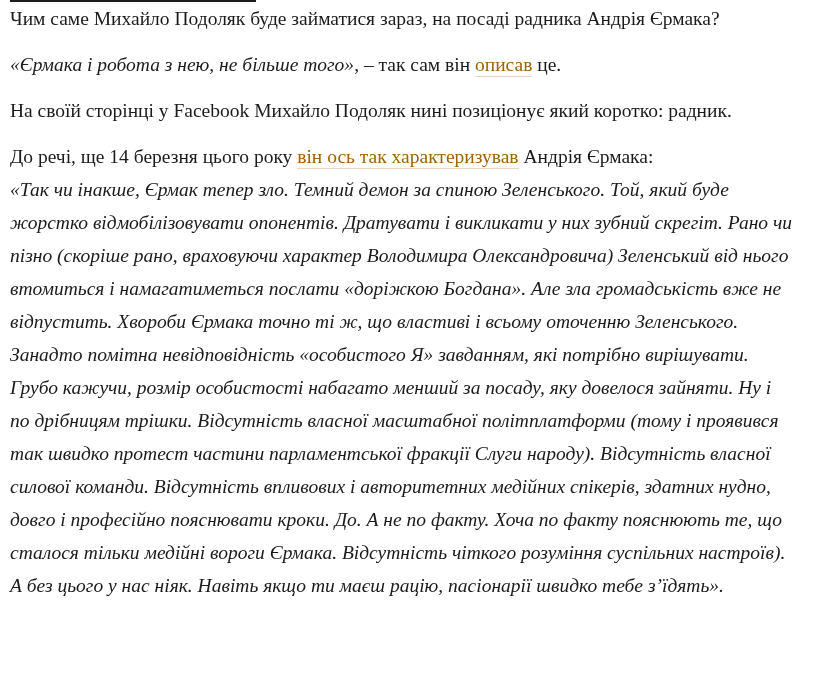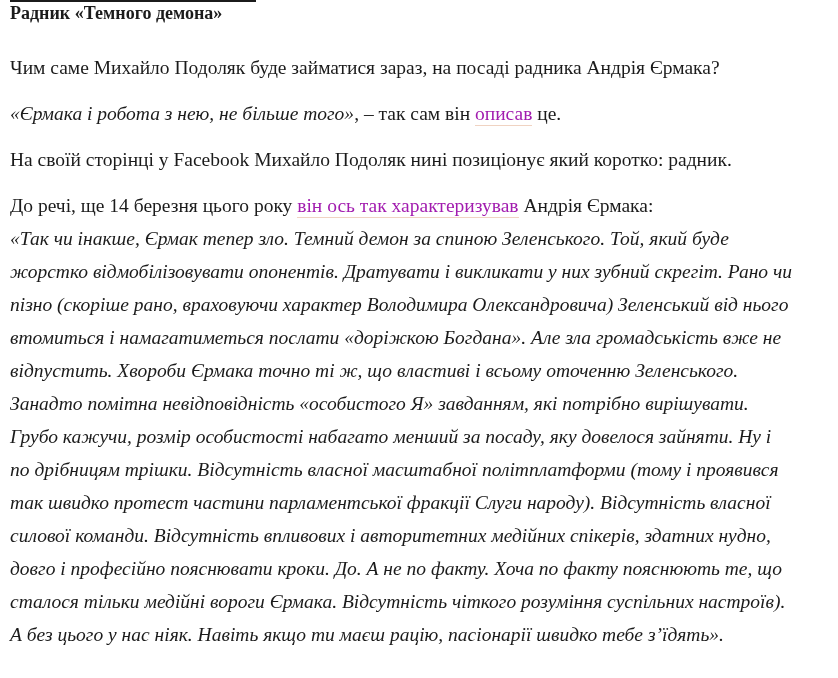--- a/index.html
+++ b/index.html
@@ -29,38 +29,37 @@
     margin: 1px 0 28px 0;
     color: #1b1b1b;
   }
   p {
     margin: 0 0 13px 0;
   }
   p.last {
     margin-bottom: 16px;
   }
   a.link {
-    color: #a21caf;
+    color: #a16207;
     text-decoration: none;
     border-bottom: 1px solid #f0d3c2;
     padding-bottom: 1px;
     cursor: pointer;
   }
   em.quote {
     font-style: italic;
   }
 </style>
 </head>
 <body>
 
 <div class="article">
 
   <div class="top-rule"></div>
 
-  <h3 class="heading">Радник «Темного демона»</h3>
 
   <p><span>Чим саме Михайло Подоляк буде займатися зараз, на посаді радника Андрія Єрмака?</span></p>
 
   <p><em class="quote">«Єрмака і робота з нею, не більше того»</em><span>, – так сам він </span><a class="link" href="#">описав</a><span> це.</span></p>
 
   <p><span>На своїй сторінці у Facebook Михайло Подоляк нині позиціонує який коротко: радник.</span></p>
 
   <p class="last"><span>До речі, ще 14 березня цього року </span><a class="link" href="#">він ось так характеризував</a><span> Андрія Єрмака:</span><br><em class="quote">«Так чи інакше, Єрмак тепер зло. Темний демон за спиною Зеленського. Той, який буде жорстко відмобілізовувати опонентів. Дратувати і викликати у них зубний скрегіт. Рано чи пізно (скоріше рано, враховуючи характер Володимира Олександровича) Зеленський від нього втомиться і намагатиметься послати «доріжкою Богдана». Але зла громадськість вже не відпустить. Хвороби Єрмака точно ті ж, що властиві і всьому оточенню Зеленського. Занадто помітна невідповідність «особистого Я» завданням, які потрібно вирішувати. Грубо кажучи, розмір особистості набагато менший за посаду, яку довелося зайняти. Ну і по дрібницям трішки. Відсутність власної масштабної політплатформи (тому і проявився так швидко протест частини парламентської фракції Слуги народу). Відсутність власної силової команди. Відсутність впливових і авторитетних медійних спікерів, здатних нудно, довго і професійно пояснювати кроки. До. А не по факту. Хоча по факту пояснюють те, що сталося тільки медійні вороги Єрмака. Відсутність чіткого розуміння суспільних настроїв). А без цього у нас ніяк. Навіть якщо ти маєш рацію, пасіонарії швидко тебе з’їдять».</em></p>
 
 </div>

